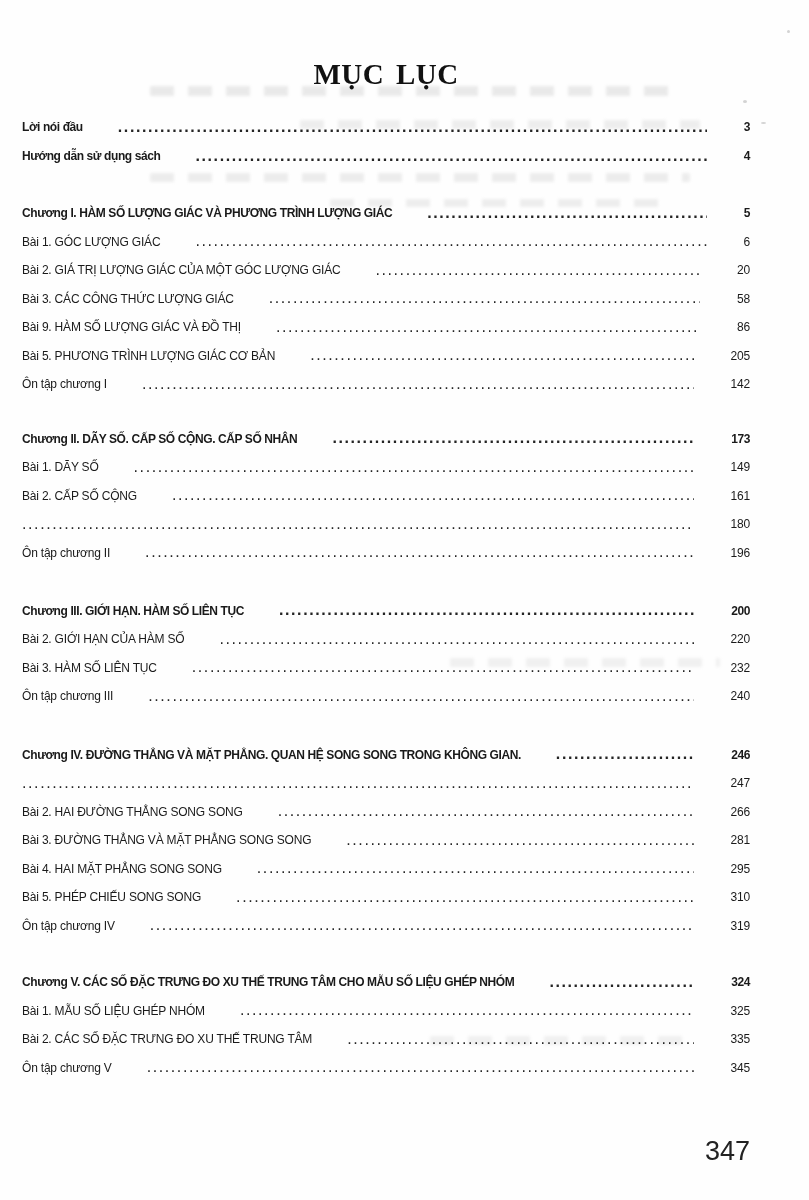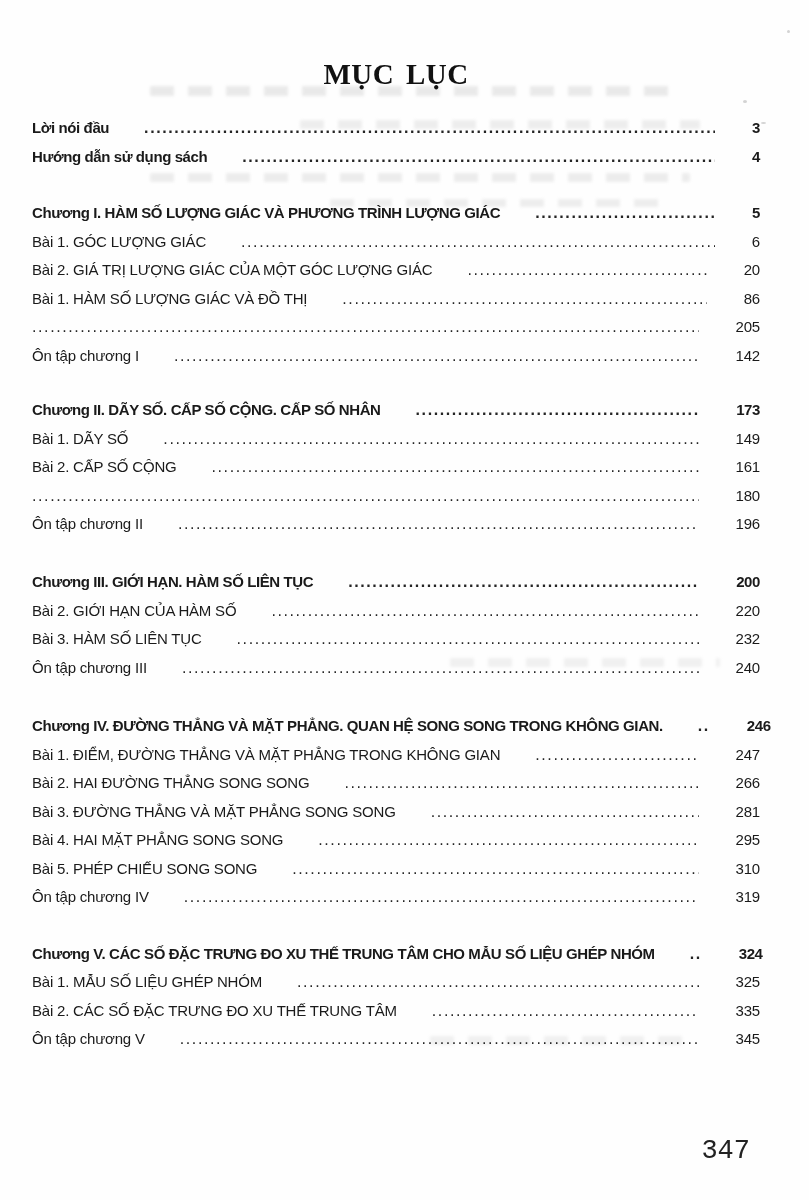--- a/index.html
+++ b/index.html
@@ -2,55 +2,55 @@
 <html><head>
 <meta charset="utf-8">
 <style>
   html,body{margin:0;padding:0;}
   body{
     width:809px;height:1200px;position:relative;overflow:hidden;
     background:#fefefe;color:#1a1a1a;
     font-family:"Liberation Sans", sans-serif;
   }
   .content{
-    position:absolute;left:22px;top:0;width:728px;margin-left:10px;
+    position:absolute;left:22px;top:0;width:728px;
   }
   .title{
     margin:60px 0 0 0;text-align:center;
     font-family:"Liberation Serif", serif;
     font-weight:700;font-size:29px;line-height:29px;
     letter-spacing:.5px;word-spacing:4px;color:#111;
   }
   section{display:block;}
   .front{margin-top:24px;}
   .front .row{height:29px;line-height:29px;}
   .chap1{margin-top:28px;}
   .chap2{margin-top:26px;}
   .chap3{margin-top:29.5px;}
   .chap4{margin-top:30px;}
   .chap5{margin-top:28px;}
   .row{
-    display:flex;align-items:flex-end;
+    display:flex;align-items:center;
     height:28.5px;line-height:28.5px;
-    font-size:15px;letter-spacing:-.2px;white-space:nowrap;gap:32px;
+    font-size:12px;letter-spacing:-.2px;white-space:nowrap;gap:32px;
   }
   .row.bold{font-weight:700;letter-spacing:-.4px;}
   .label{flex:0 0 auto;padding-right:3px;}
   .leader{
     flex:1 1 auto;overflow:hidden;white-space:nowrap;
     min-width:12px;color:#242424;
   }
   .leader::after{
     content:"......................................................................................................................................................................";
     letter-spacing:1.6px;font-size:16px;
   }
   .pagenum{flex:0 0 auto;padding-left:5px;text-align:right;}
   .folio{
     position:absolute;right:59px;top:1136px;
-    font-family:Liberation Mono, monospace;
+    font-family:Liberation Sans, sans-serif;
     font-size:27px;line-height:30px;color:#222;
   }
   
   .ghost{
     position:absolute;height:10px;border-radius:2px;
     background:repeating-linear-gradient(90deg,#c9c9c9 0 24px,transparent 24px 38px);
     filter:blur(1.4px);opacity:.38;pointer-events:none;
   }
   .speck{position:absolute;background:#c0c0c0;border-radius:50%;opacity:.7;pointer-events:none;}
 </style>
@@ -93,25 +93,31 @@
       <span class="label">Bài 1. GÓC LƯỢNG GIÁC</span>
       <span class="leader"></span>
       <span class="pagenum">6</span>
     </div>
     <div class="row">
       <span class="label">Bài 2. GIÁ TRỊ LƯỢNG GIÁC CỦA MỘT GÓC LƯỢNG GIÁC</span>
       <span class="leader"></span>
       <span class="pagenum">20</span>
     </div>
     <div class="row">
-      <span class="label">Bài 1. HÀM SỐ LƯỢNG GIÁC VÀ ĐỒ THỊ</span>
+      <span class="label">Bài 3. CÁC CÔNG THỨC LƯỢNG GIÁC</span>
+      <span class="leader"></span>
+      <span class="pagenum">58</span>
+    </div>
+    <div class="row">
+      <span class="label">Bài 9. HÀM SỐ LƯỢNG GIÁC VÀ ĐỒ THỊ</span>
       <span class="leader"></span>
       <span class="pagenum">86</span>
     </div>
     <div class="row">
+      <span class="label">Bài 5. PHƯƠNG TRÌNH LƯỢNG GIÁC CƠ BẢN</span>
       <span class="leader"></span>
       <span class="pagenum">205</span>
     </div>
     <div class="row">
       <span class="label">Ôn tập chương I</span>
       <span class="leader"></span>
       <span class="pagenum">142</span>
     </div>
   </section>
 
@@ -165,21 +171,20 @@
     </div>
   </section>
 
   <section class="chap4">
     <div class="row bold">
       <span class="label">Chương IV. ĐƯỜNG THẲNG VÀ MẶT PHẲNG. QUAN HỆ SONG SONG TRONG KHÔNG GIAN.</span>
       <span class="leader"></span>
       <span class="pagenum">246</span>
     </div>
     <div class="row">
-      <span class="label">Bài 1. ĐIỂM, ĐƯỜNG THẲNG VÀ MẶT PHẲNG TRONG KHÔNG GIAN</span>
       <span class="leader"></span>
       <span class="pagenum">247</span>
     </div>
     <div class="row">
       <span class="label">Bài 2. HAI ĐƯỜNG THẲNG SONG SONG</span>
       <span class="leader"></span>
       <span class="pagenum">266</span>
     </div>
     <div class="row">
       <span class="label">Bài 3. ĐƯỜNG THẲNG VÀ MẶT PHẲNG SONG SONG</span>

